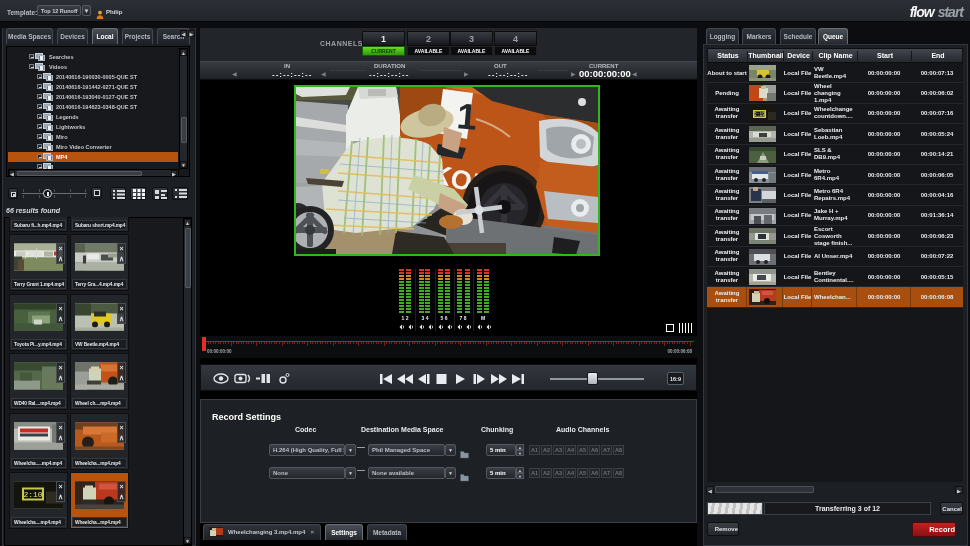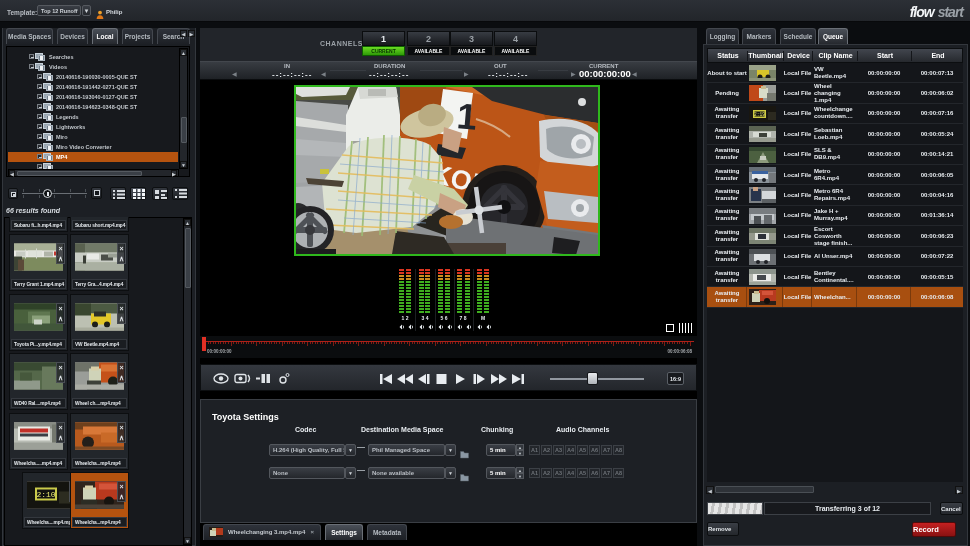--- a/index.html
+++ b/index.html
@@ -75,21 +75,21 @@
 #qtable { left:707px; top:48px; width:256px; height:260px; }
 #qhdr { position:absolute; left:0; top:0; width:256px; height:15px; background:linear-gradient(#42464e,#26292e); border:1px solid #0c0e10; }
 .qh { position:absolute; top:3px; font-size:7px; font-weight:bold; color:#fff; text-align:center; }
 .qrow { position:absolute; left:0; width:256px; height:20px; background:#14161a; border-bottom:1px solid #23262b; }
 .qrow.sel { background:#a84f10; }
 .qc { position:absolute; font-size:6px; font-weight:bold; color:#e8ecf0; text-align:center; line-height:7px; }
 #qbody { left:707px; top:308px; width:256px; height:174px; background:#14161a; }
 #qhsb { left:706px; top:486px; width:257px; height:9px; }
 #progress { left:707px; top:498px; width:256px; height:20px; }
 #rbuttons { left:703px; top:520px; width:265px; height:26px; }
-.btn { position:absolute; background:linear-gradient(#3a3e45,#24272c); border:1px solid #0c0e10; border-radius:2px; color:#dfe3e7; font-size:7px; font-weight:bold; text-align:left; }
+.btn { position:absolute; background:linear-gradient(#3a3e45,#24272c); border:1px solid #0c0e10; border-radius:2px; color:#dfe3e7; font-size:7px; font-weight:bold; text-align:right; }
 </style>
 </head>
 <body>
 <div id="topbar" class="abs"></div>
 <div class="abs" style="left:7px;top:9px;font-size:6.5px;font-weight:bold;color:#b9bec4;">Template:</div>
 <div id="tpldrop" class="abs">Top 12 Runoff</div>
 <div id="tplarr" class="abs">▼</div>
 <div id="usr" class="abs"><svg width="8" height="10" viewBox="0 0 8 10">
       <circle cx="4" cy="2.6" r="1.9" fill="#f0a028"></circle>
       <path d="M0.6 9 Q0.8 5.2 4 5.2 Q7.2 5.2 7.4 9 Z" fill="#e07818"></path>
@@ -411,21 +411,21 @@
         <rect width="49" height="27" fill="#b85a1e"></rect>
         <rect x="0" y="0" width="49" height="7" fill="#6e401c"></rect>
         <rect x="8" y="4" width="34" height="8" fill="#d87838"></rect>
         <circle cx="13" cy="20" r="6" fill="#241f1a"></circle>
         <rect x="26" y="10" width="23" height="10" fill="#c96a28"></rect>
         <rect y="24" width="49" height="3" fill="#7c4a24"></rect>
       </svg>
       <div class="xa" style="top:8px;">×<br>∧</div>
       <div class="nm">Wheelcha...mp4.mp4</div>
     </div>
-  <div class="cell" style="left:18px;top:255px;height:57px;">
+  <div class="cell" style="left:5px;top:255px;height:57px;">
       <svg class="im" style="left:4px;top:8px;" width="49" height="27" viewBox="0 0 49 27">
         <rect width="49" height="27" fill="#14140f"></rect>
         <rect x="8" y="6" width="22" height="13" fill="#caca4a"></rect>
         <rect x="10" y="8" width="18" height="9" fill="#111"></rect>
         <text x="19" y="15.5" font-family="Liberation Mono, monospace" font-size="8" fill="#e8e870" text-anchor="middle">2:10</text>
         <rect x="32" y="10" width="17" height="12" fill="#2c2c20"></rect>
       </svg>
       <div class="xa" style="top:8px;">×<br>∧</div>
       <div class="nm">Wheelcha....mp4.mp4</div>
     </div>
@@ -904,21 +904,21 @@
     </svg>
 <svg style="position:absolute;left:310px;top:9px;" width="14" height="10" viewBox="0 0 14 10">
       <polygon points="1,0 1,10 10,5" fill="#e8ecf0"></polygon>
       <rect x="10.5" y="0" width="2.5" height="10" fill="#e8ecf0"></rect>
     </svg>
 <div style="position:absolute;left:349px;top:13px;width:94px;height:2px;background:#9298a0;"></div>
 <div style="position:absolute;left:386px;top:7px;width:11px;height:13px;background:linear-gradient(#e8eaec,#b0b4ba);border:1px solid #15171a;border-radius:2px;"></div>
 <div style="position:absolute;left:466px;top:7px;width:17px;height:13px;background:#17191d;border:1px solid #5a5f66;border-radius:2px;color:#e8ecf0;font-size:5.5px;font-weight:bold;text-align:center;line-height:12px;">16:9</div>
 </div>
 <div id="ingest" class="abs">
-    <h3>Toyota Settings</h3>
+    <h3>Record Settings</h3>
   </div>
 <div class="ihdr" style="left:295px;top:426px;">Codec</div>
 <div class="ihdr" style="left:361px;top:426px;">Destination Media Space</div>
 <div class="ihdr" style="left:481px;top:426px;">Chunking</div>
 <div class="ihdr" style="left:556px;top:426px;">Audio Channels</div>
 <div class="drop" style="left:269px;top:444px;width:76px;">H.264 (High Quality, Full Si</div>
 <div class="droparr" style="left:345px;top:444px;">▼</div>
 <div class="abs" style="left:357px;top:447px;width:8px;height:2px;border-top:1px solid #9aa0a6;"></div>
 <div class="drop" style="left:368px;top:444px;width:77px;">Phil Managed Space</div>
 <div class="droparr" style="left:445px;top:444px;">▼</div>

